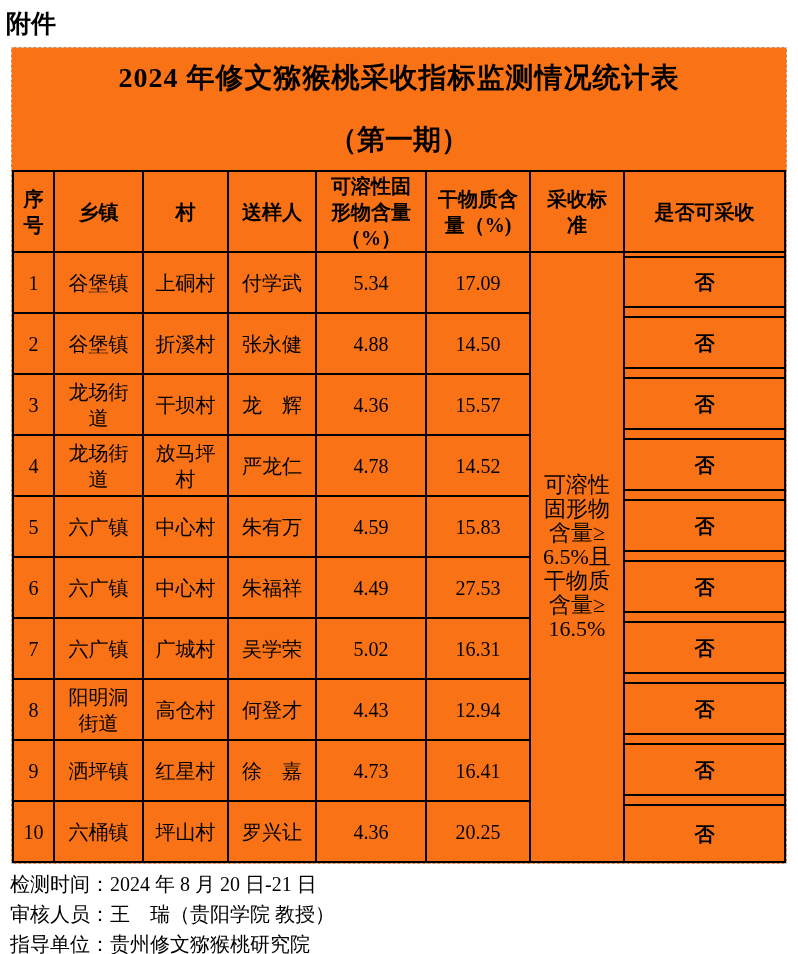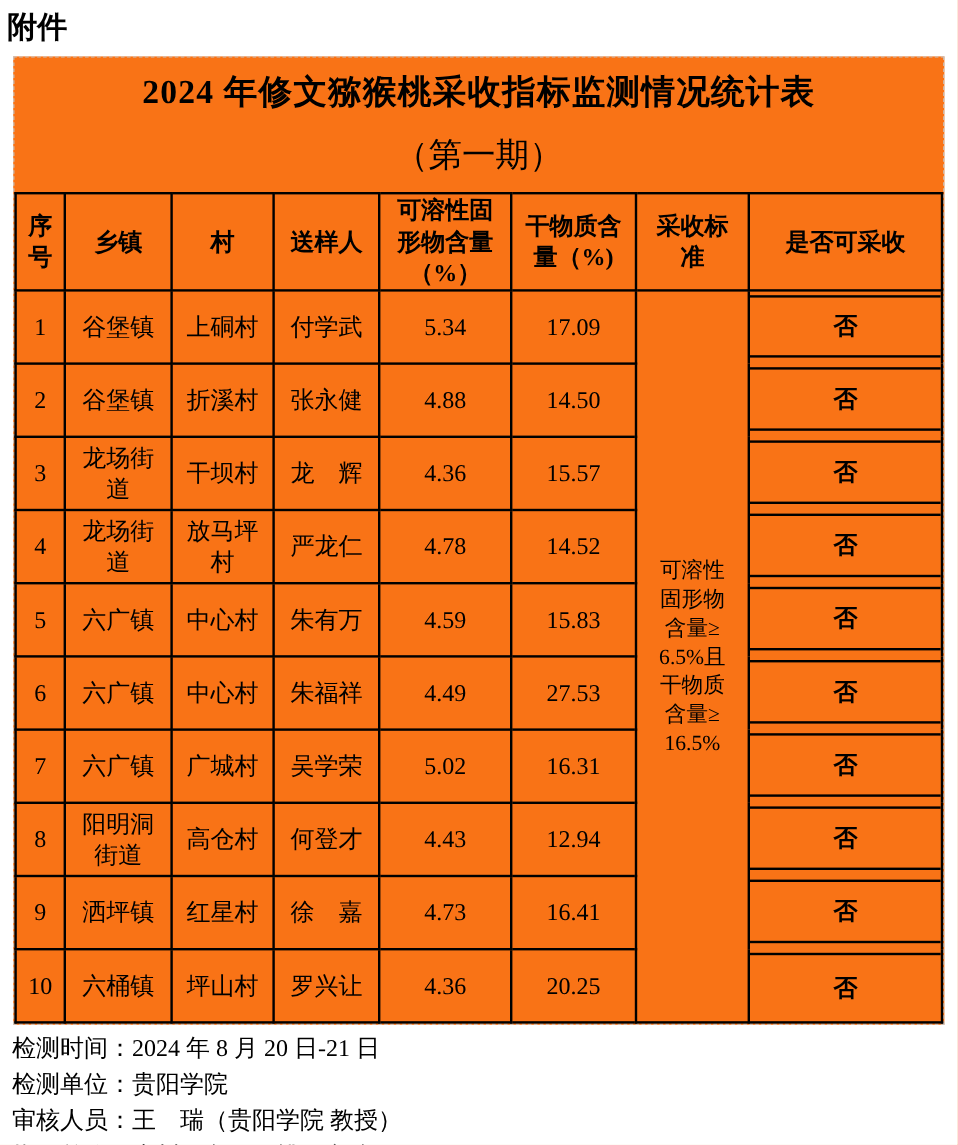--- a/index.html
+++ b/index.html
@@ -26,24 +26,24 @@
   }
   .title {
     margin-top: 15px;
     text-align: center;
     font-size: 28px;
     font-weight: bold;
     line-height: 30px;
     letter-spacing: 1px;
   }
   .subtitle {
-    margin-top: 22px;
+    margin-top: 32px;
     text-align: center;
     font-size: 28px;
-    font-weight: normal;
+    font-weight: bold;
     line-height: 30px;
   }
   table.monitoring {
     width: 100%;
     margin-top: 15px;
     border-collapse: collapse;
     table-layout: fixed;
   }
   th, td {
     border: 2px solid #000;
@@ -58,21 +58,21 @@
     font-size: 20px;
     font-weight: bold;
     line-height: 26px;
   }
   td {
     height: 59px;
     font-size: 20px;
     line-height: 26px;
   }
   td.criteria {
-    font-size: 18px;
+    font-size: 22px;
     line-height: 24px;
   }
   td.harvest {
     border-top: none;
     border-bottom: none;
     position: relative;
   }
   td.harvest.last {
     border-bottom: 2px solid #000;
   }
@@ -243,18 +243,17 @@
             <td>20.25</td>
             <td class="harvest last"><div class="answer-box last">否</div></td>
           </tr>
         </tbody>
     </table>
 
   </div>
 
   <div class="footer">
       <div>检测时间：2024 年 8 月 20 日-21 日</div>
-      <div>检测单位：贵阳学院</div>
       <div>审核人员：王　瑞（贵阳学院 教授）</div>
       <div>指导单位：贵州修文猕猴桃研究院</div>
     </div>
 
 </div>
 
 </body></html>

